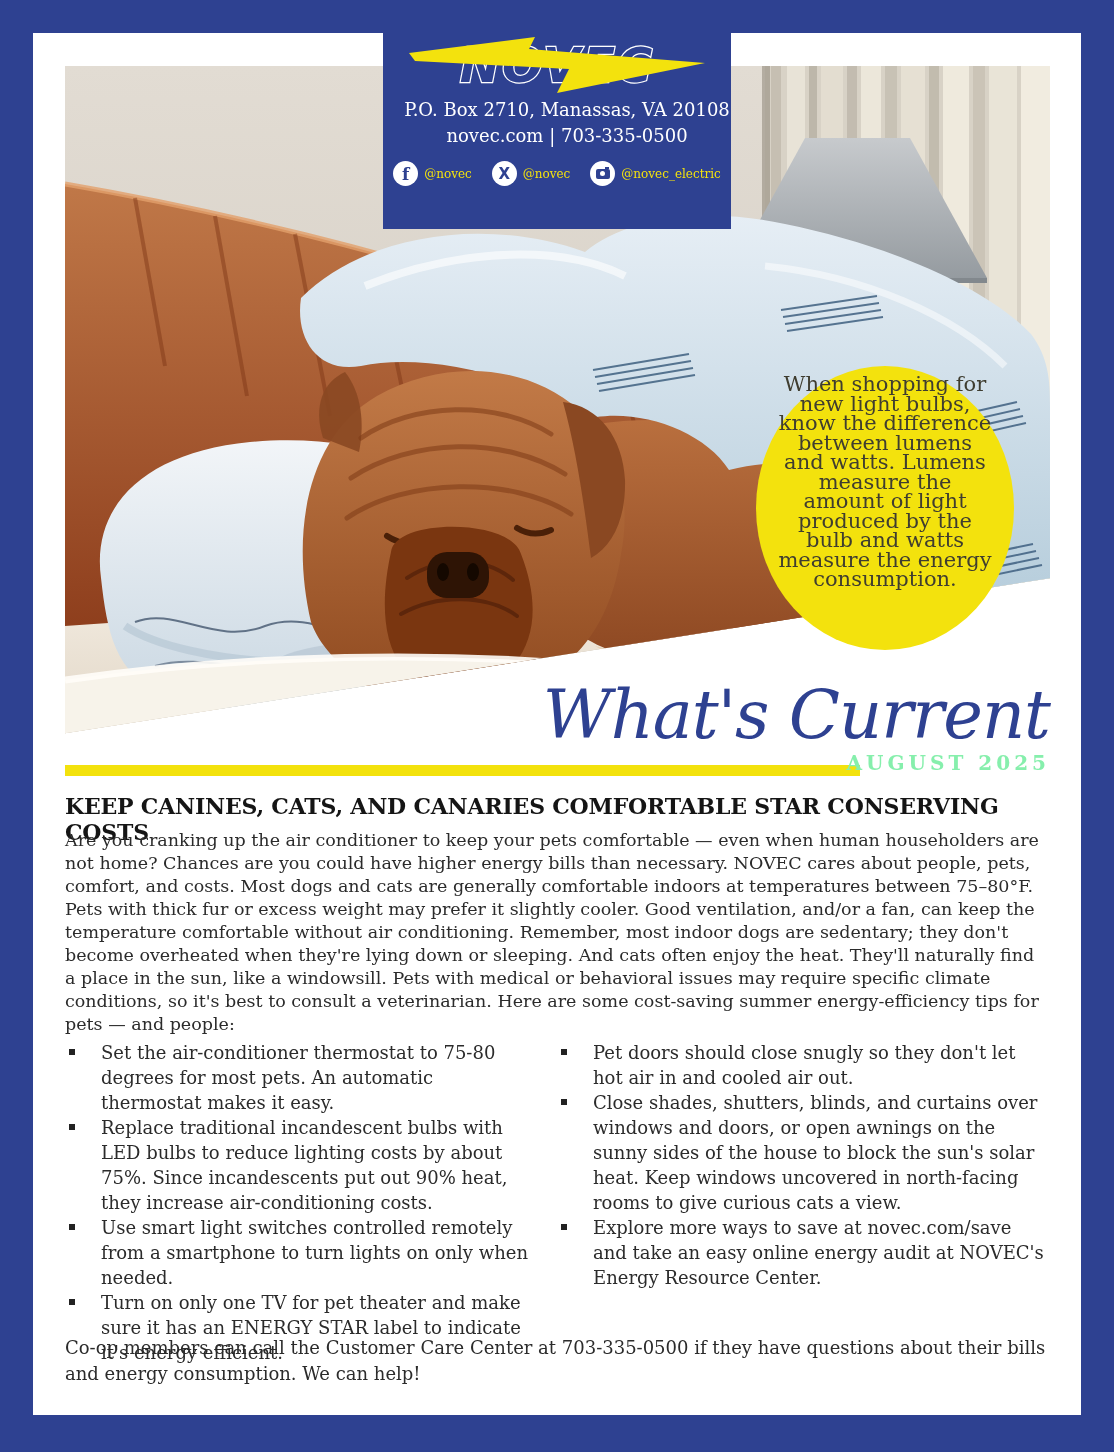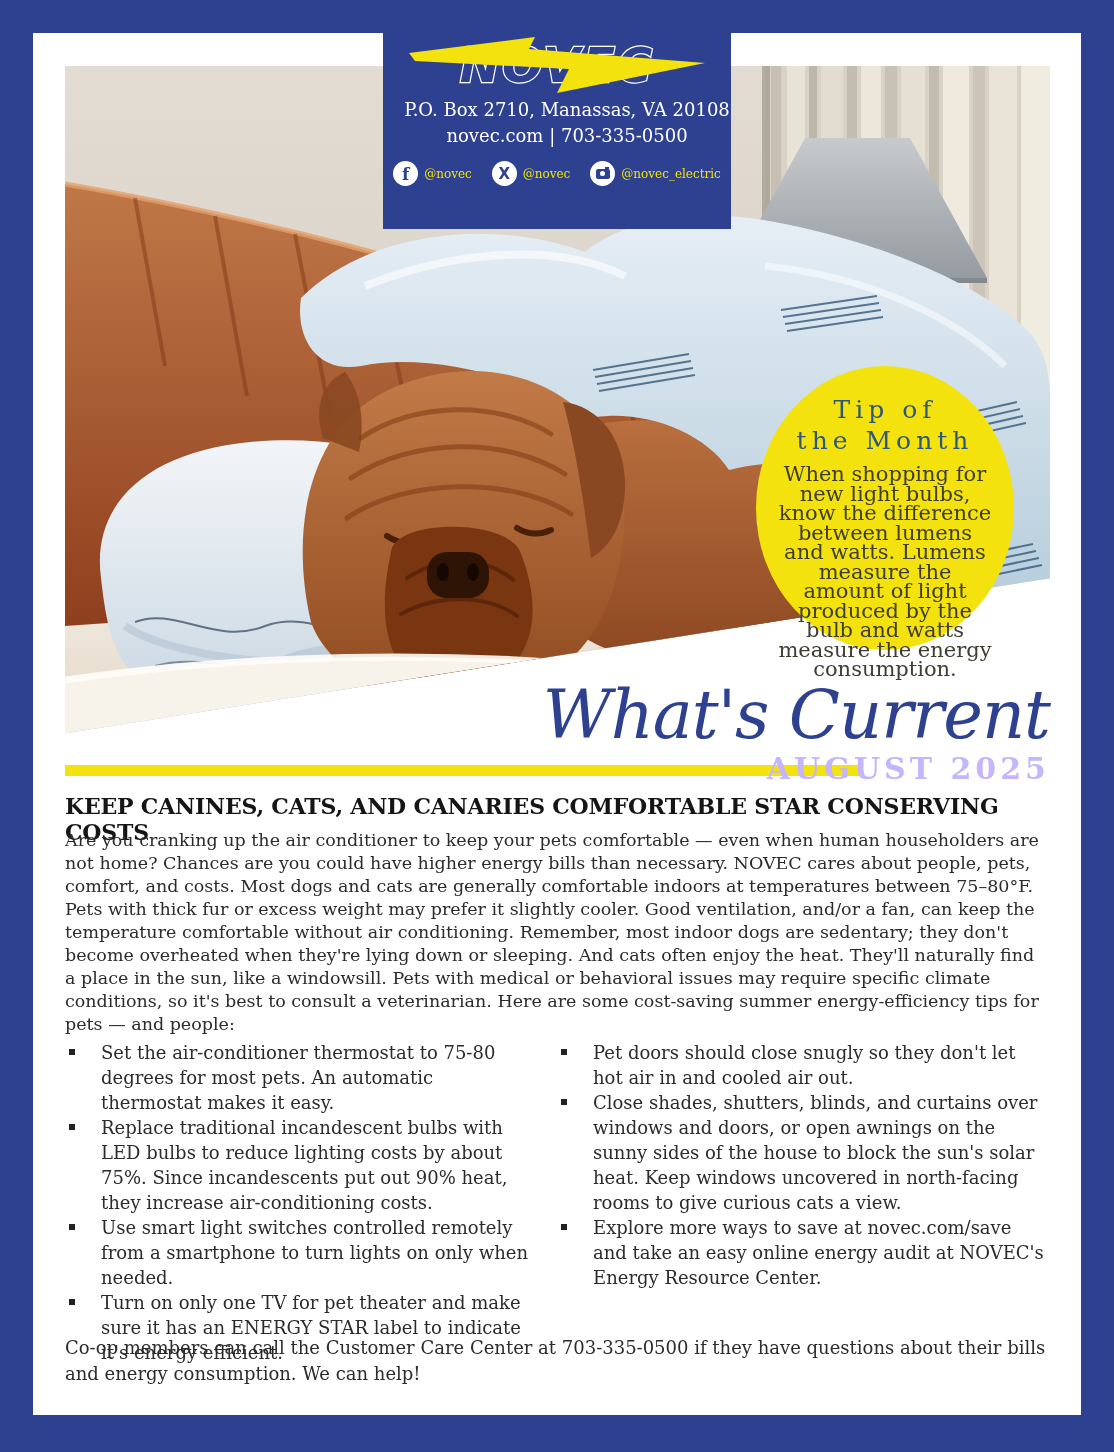--- a/index.html
+++ b/index.html
@@ -27,22 +27,22 @@
   .handle{color:#f3e20d;font-size:12px;}
   
   .tip{position:absolute;left:756px;top:366px;width:258px;height:284px;border-radius:50%;
        background:#f3e20d;z-index:6;text-align:center;}
   .tip-title{margin-top:28px;font-size:25px;line-height:31px;letter-spacing:5px;color:#2d577c;}
   .tip-body{width:216px;margin:9px auto 0 auto;font-size:21px;line-height:19.5px;color:#3f3d30;}
   
   .wc-title{position:absolute;right:64px;top:679px;z-index:4;font-style:italic;font-size:67px;
             line-height:72px;color:#2e4191;letter-spacing:-1px;white-space:nowrap;}
   .rule{position:absolute;left:65px;top:765px;width:795px;height:11px;background:#f3e20d;z-index:4;}
-  .issue{position:absolute;right:64px;top:751px;z-index:5;font-size:30px;letter-spacing:4px;
-         font-weight:600;color:#c4b5fd;white-space:nowrap;}
+  .issue{position:absolute;right:64px;top:751px;z-index:5;font-size:20px;letter-spacing:4px;
+         font-weight:600;color:#86efac;white-space:nowrap;}
   
   .heading{position:absolute;left:65px;top:793px;width:985px;margin:0;z-index:4;
            font-size:22px;font-weight:bold;color:#151515;letter-spacing:-0.2px;}
   .intro{position:absolute;left:65px;top:829px;width:985px;margin:0;z-index:4;
          font-size:17.5px;line-height:23px;color:#2b2b2b;}
   .cols{position:absolute;left:65px;top:1040px;width:985px;display:flex;gap:28px;z-index:4;}
   .col{width:464px;display:flex;flex-direction:column;}
   .col.right{width:493px;}
   .bullet{display:flex;align-items:flex-start;}
   .marker{width:6px;height:6px;background:#222;margin:9px 0 0 4px;flex:none;}
@@ -256,24 +256,20 @@
       <span class="social-item">
         <span class="sicon">
             <span class="cam-body"></span>
           </span>
         <span class="handle">@novec_electric</span>
       </span>
     </div>
   </div>
 
   <div class="tip">
-    <div class="tip-title">
-      <div>Tip of</div>
-      <div>the Month</div>
-    </div>
     <p class="tip-body">When shopping for new light bulbs, know the difference between lumens and watts. Lumens measure the amount of light produced by the bulb and watts measure the energy consumption.</p>
   </div>
 
   <div class="wc-title">What's Current</div>
   <div class="rule"></div>
   <div class="issue">AUGUST 2025</div>
 
   <h1 class="heading">KEEP CANINES, CATS, AND CANARIES COMFORTABLE STAR CONSERVING COSTS</h1>
   <p class="intro">Are you cranking up the air conditioner to keep your pets comfortable — even when human householders are not home? Chances are you could have higher energy bills than necessary. NOVEC cares about people, pets, comfort, and costs. Most dogs and cats are generally comfortable indoors at temperatures between 75–80°F. Pets with thick fur or excess weight may prefer it slightly cooler. Good ventilation, and/or a fan, can keep the temperature comfortable without air conditioning. Remember, most indoor dogs are sedentary; they don't become overheated when they're lying down or sleeping. And cats often enjoy the heat. They'll naturally find a place in the sun, like a windowsill. Pets with medical or behavioral issues may require specific climate conditions, so it's best to consult a veterinarian. Here are some cost-saving summer energy-efficiency tips for pets — and people:</p>
 

